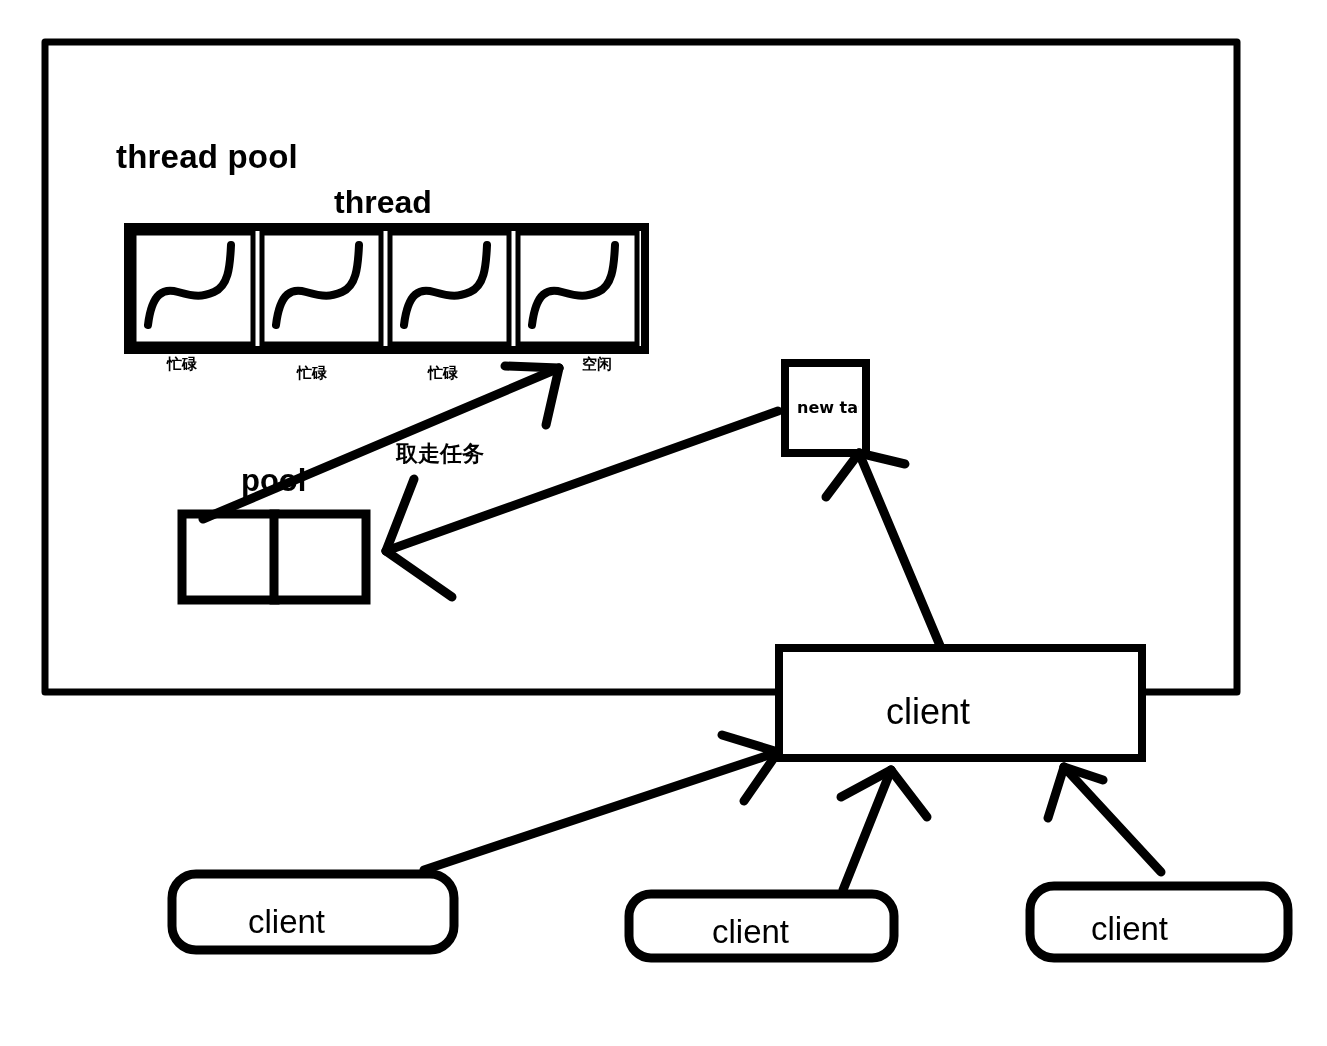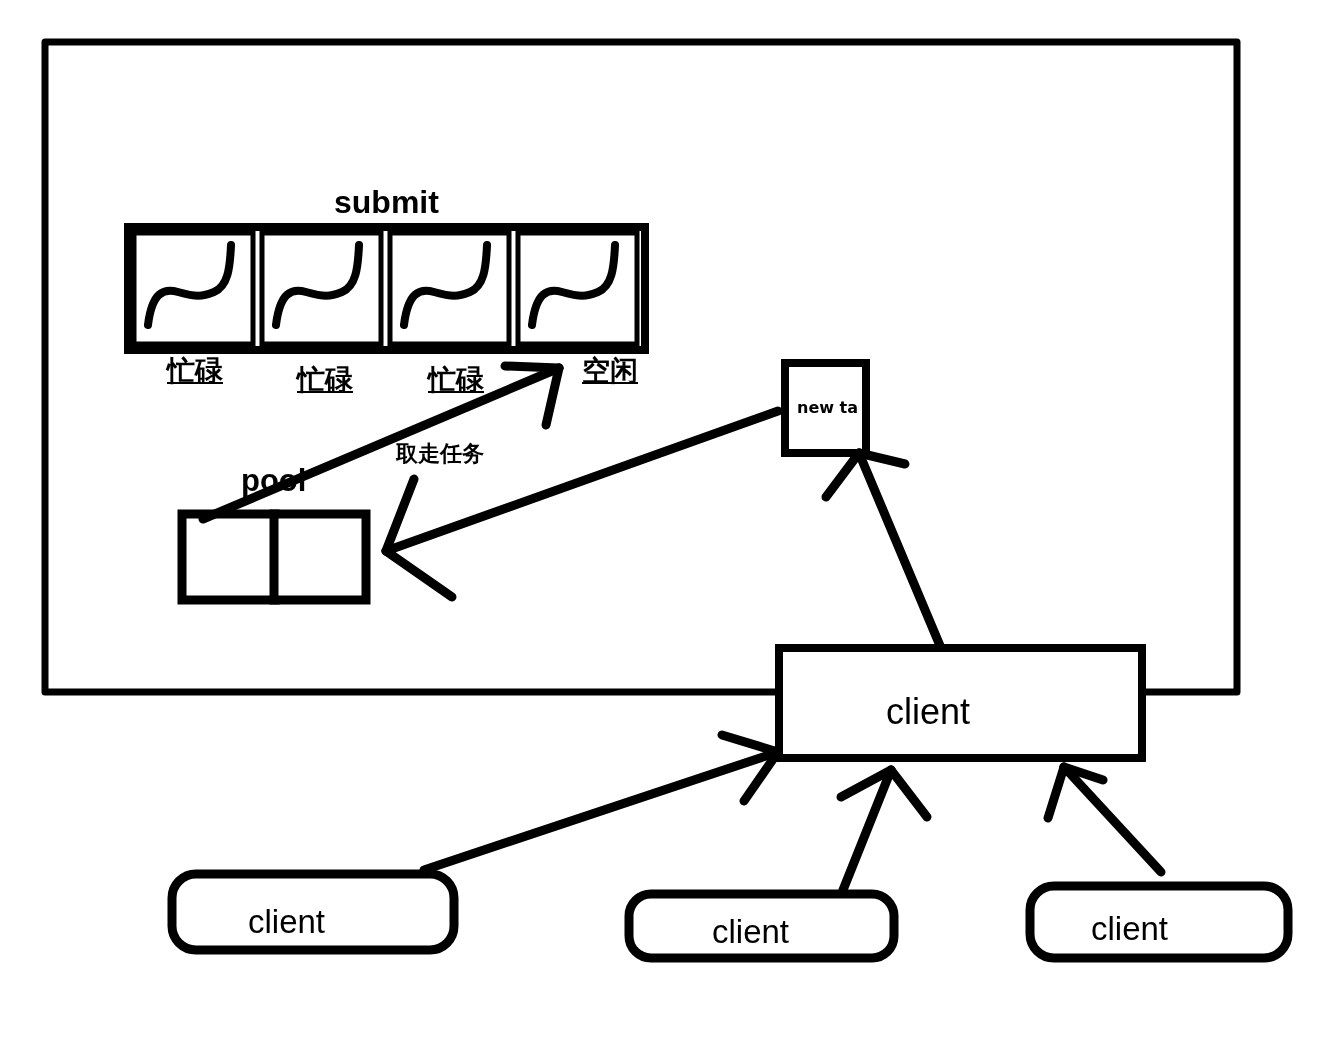--- a/index.html
+++ b/index.html
@@ -57,24 +57,23 @@
     font-size: 32px;
     font-weight: 700;
   }
   .lbl-tasks {
     left: 241px;
     top: 465px;
     font-size: 31px;
     font-weight: 700;
   }
   .lbl-state {
-    font-size: 28px;
+    font-size: 15px;
     font-weight: 700;
     font-family: "DejaVu Sans", sans-serif;
-    text-decoration: underline;
   }
   .lbl-take {
     left: 396px;
     top: 443px;
     font-size: 22px;
     font-weight: 700;
     font-family: "DejaVu Sans", sans-serif;
   }
   .lbl-newtask {
     left: 797px;
@@ -175,22 +174,23 @@
       <path class="stroke" stroke-width="9" d="M 1064 767 L 1103 780"></path>
       <path class="stroke" stroke-width="9" d="M 1064 767 L 1048 818"></path>
     </g>
 
     <rect class="boxfill" x="172" y="874" width="282" height="76" rx="24" ry="24" stroke-width="9"></rect>
     <rect class="boxfill" x="629" y="894" width="265" height="64" rx="22" ry="22" stroke-width="9"></rect>
     <rect class="boxfill" x="1030" y="886" width="258" height="72" rx="24" ry="24" stroke-width="9"></rect>
 
   </svg>
 
-
-  <div class="label lbl-works">submit</div>
+  <div class="label lbl-threadpool">thread pool</div>
+
+  <div class="label lbl-works">thread</div>
 
   <div class="label lbl-state" style="left:167px; top:357px;">忙碌</div>
   <div class="label lbl-state" style="left:297px; top:366px;">忙碌</div>
   <div class="label lbl-state" style="left:428px; top:366px;">忙碌</div>
   <div class="label lbl-state" style="left:582px; top:357px;">空闲</div>
 
   <div class="label lbl-tasks">pool</div>
 
   <div class="label lbl-take">取走任务</div>
 

